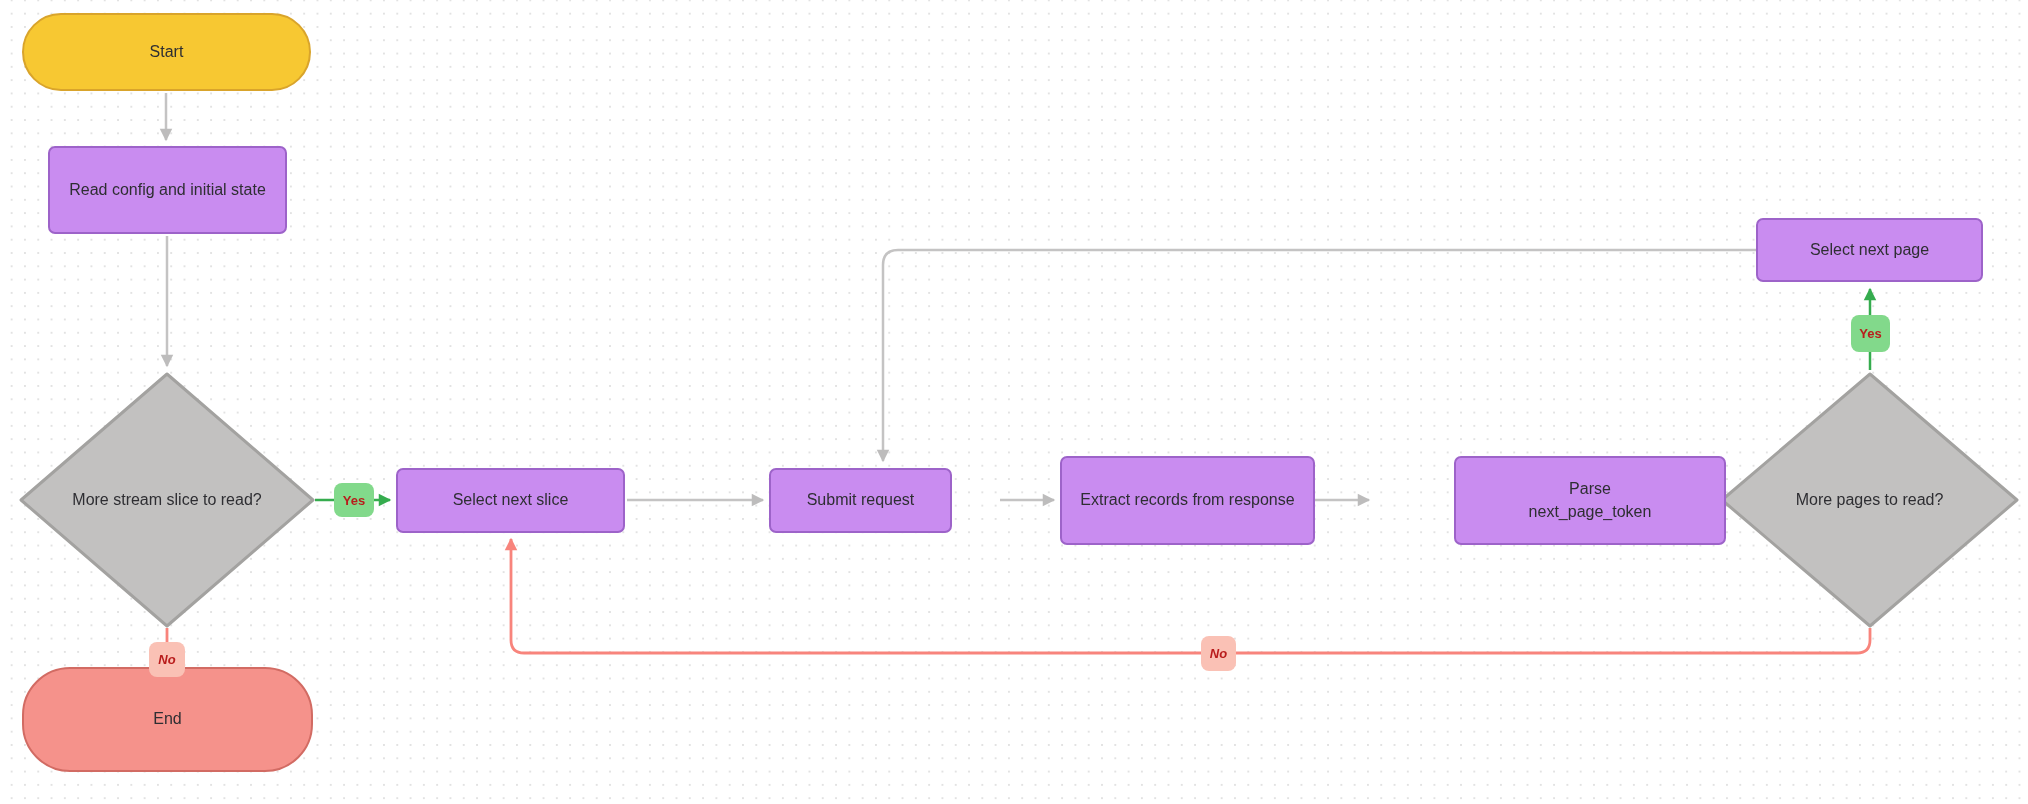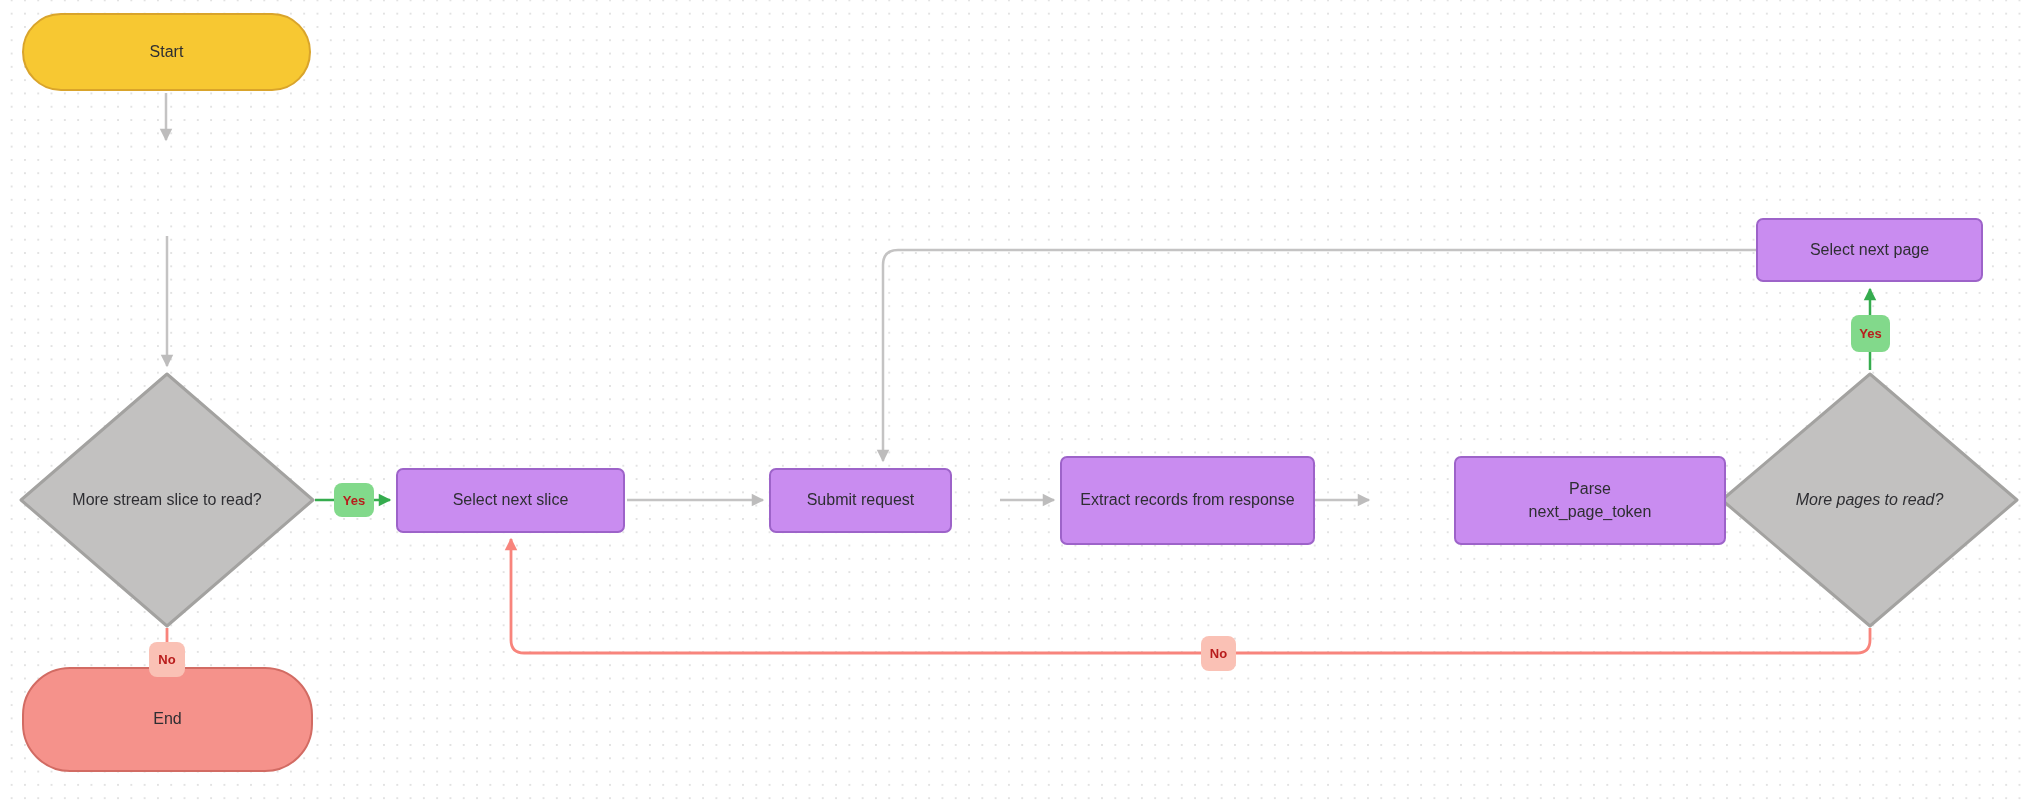--- a/index.html
+++ b/index.html
@@ -68,21 +68,21 @@
     position: absolute;
     display: flex;
     align-items: center;
     justify-content: center;
     font-size: 13px;
     font-weight: 600;
     color: #b91c1c;
     border-radius: 8px;
   }
   .badge-yes { background: #82d98b; }
-  .badge-no  { background: #fac1b5; }
+  .badge-no  { background: #fac1b5; font-style: italic; }
 </style>
 </head>
 <body>
 
 <div class="canvas">
 
   <svg class="edges" viewBox="0 0 2028 804">
     <defs>
       <marker id="arr-gray" viewBox="0 0 12 12" refX="10" refY="6" markerWidth="15" markerHeight="15" markerUnits="userSpaceOnUse" orient="auto">
         <path d="M1,1 L11,6 L1,11 Z" fill="#bdbcbc"></path>
@@ -110,20 +110,23 @@
     <path d="M1870,628 L1870,640 Q1870,653 1857,653 L524,653 Q511,653 511,640 L511,539" stroke="#f8847c" stroke-width="2.8" fill="none" marker-end="url(#arr-pink)"></path>
 
     <polygon points="167,374 313,500 167,626 21,500" fill="#c2c1c0" stroke="#a3a2a0" stroke-width="3" stroke-linejoin="round"></polygon>
     <polygon points="1870,374 2017,500 1870,626 1722,500" fill="#c2c1c0" stroke="#a3a2a0" stroke-width="3" stroke-linejoin="round"></polygon>
   </svg>
 
   <div class="node terminal-start" style="left:22px; top:13px; width:289px; height:78px;">
     <span>Start</span>
   </div>
 
+  <div class="node process" style="left:48px; top:146px; width:239px; height:88px;">
+    <span>Read config and initial state</span>
+  </div>
 
   <div class="diamond-label" style="left:17px; top:374px; width:300px; height:252px;">
     <span class="txt">More stream slice to read?</span>
   </div>
 
   <div class="node process" style="left:396px; top:468px; width:229px; height:65px;">
     <span>Select next slice</span>
   </div>
 
   <div class="node process" style="left:769px; top:468px; width:183px; height:65px;">
@@ -132,21 +135,21 @@
 
   <div class="node process" style="left:1060px; top:456px; width:255px; height:89px;">
     <span>Extract records from response</span>
   </div>
 
   <div class="node process" style="left:1440px; top:456px; width:272px; height:89px;margin-left:14px;">
     <span class="label-narrow">Parse next_page_token</span>
   </div>
 
   <div class="diamond-label" style="left:1722px; top:374px; width:295px; height:252px;">
-    <span class="txt" style="max-width:170px;font-style:italic;">More pages to read?</span>
+    <span class="txt" style="max-width:170px;">More pages to read?</span>
   </div>
 
   <div class="node process" style="left:1756px; top:218px; width:227px; height:64px;align-items:center;">
     <span>Select next page</span>
   </div>
 
   <div class="node terminal-end" style="left:22px; top:667px; width:291px; height:105px;">
     <span>End</span>
   </div>
 

